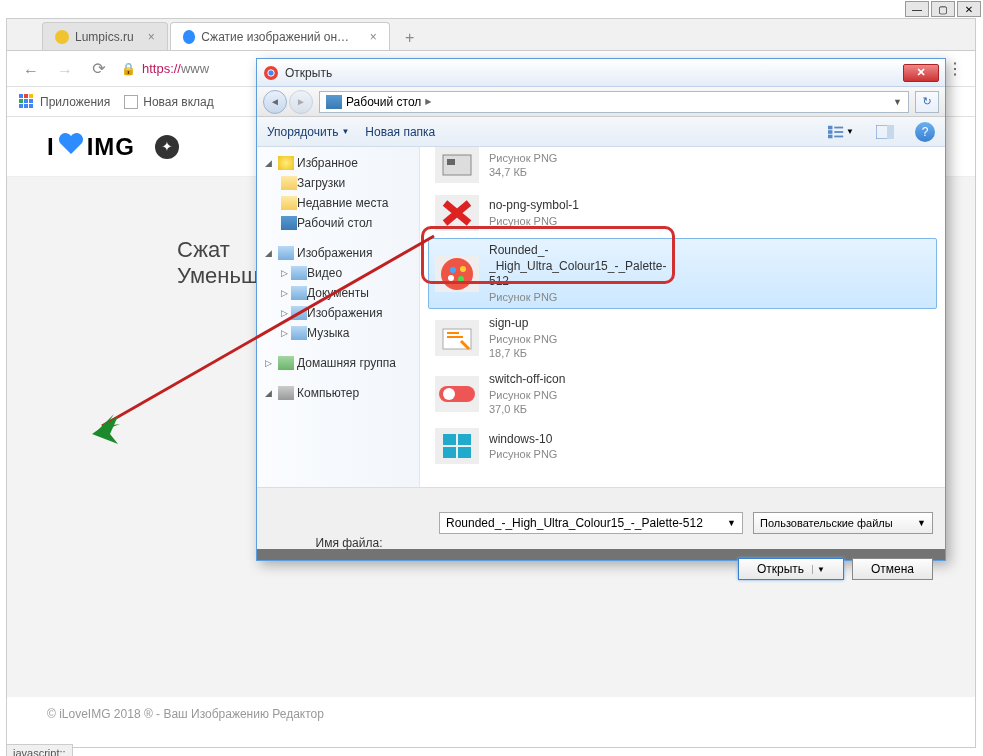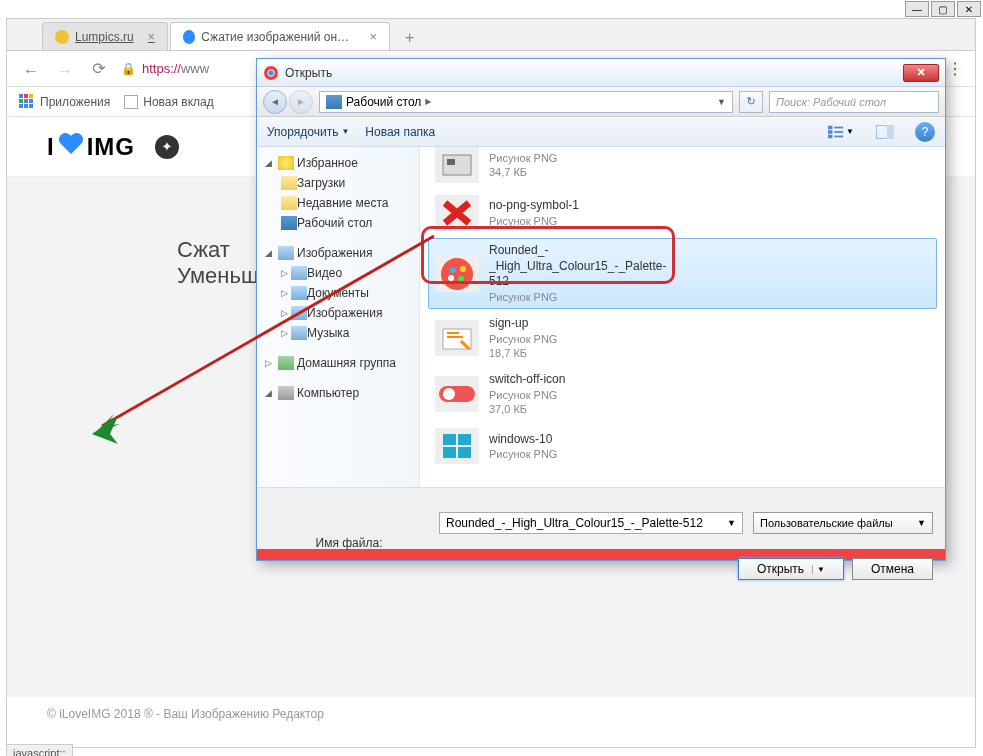--- a/index.html
+++ b/index.html
@@ -5,21 +5,21 @@
     * { margin: 0; padding: 0; box-sizing: border-box; font-family: "Segoe UI", Tahoma, sans-serif; }
     body { width: 983px; height: 756px; background: #fff; position: relative; overflow: hidden; }
     
     
     .browser-window { position: absolute; left: 6px; top: 18px; width: 970px; height: 730px; border: 1px solid #ccc; background: #fff; }
     .window-controls { position: absolute; right: -6px; top: -18px; display: flex; gap: 2px; }
     .win-ctrl { width: 24px; height: 16px; background: #e6e6e6; border: 1px solid #999; display: flex; align-items: center; justify-content: center; font-size: 10px; cursor: pointer; }
     
     .tab-bar { height: 32px; background: #f1f1f1; display: flex; align-items: flex-end; padding-left: 35px; border-bottom: 1px solid #ccc; }
     .tab { height: 28px; background: #fff; padding: 0 12px; display: flex; align-items: center; gap: 6px; font-size: 12px; color: #555; border: 1px solid #ccc; border-bottom: none; border-radius: 4px 4px 0 0; margin-right: 2px; cursor: pointer; max-width: 220px; }
-    .tab.inactive { background: #e3e3e3; text-decoration: underline; }
+    .tab.inactive { background: #e3e3e3; }
     .tab-favicon { width: 14px; height: 14px; border-radius: 50%; }
     .tab-favicon.lumpics { background: #f0c330; }
     .tab-favicon.iloveimg { background: #2d8cff; position: relative; }
     .tab-close { margin-left: 8px; font-size: 12px; color: #888; }
     .new-tab { width: 24px; height: 24px; display: flex; align-items: center; justify-content: center; font-size: 16px; color: #888; cursor: pointer; margin-left: 6px; }
     
     .addr-bar { height: 36px; background: #fff; display: flex; align-items: center; padding: 0 12px; gap: 10px; border-bottom: 1px solid #e0e0e0; }
     .nav-btn { width: 24px; height: 24px; display: flex; align-items: center; justify-content: center; color: #888; font-size: 16px; cursor: pointer; }
     .url-field { flex: 1; display: flex; align-items: center; gap: 6px; font-size: 13px; color: #777; }
     .lock-icon { color: #5a9e5a; font-size: 12px; }
@@ -40,21 +40,21 @@
     .page { position: absolute; top: 98px; left: 0; right: 0; bottom: 0; background: #fff; }
     .page-header { height: 60px; display: flex; align-items: center; padding: 0 40px; gap: 20px; border-bottom: 1px solid #eee; }
     .logo { font-size: 24px; font-weight: bold; letter-spacing: 1px; display: flex; align-items: center; }
     .logo-heart { display: inline-block; margin: 0 2px; }
     .page-body { background: #f3f3f3; padding: 60px 20px; height: 520px; text-align: left; }
     .page-title-line { font-size: 22px; color: #444; margin-left: 150px; }
     .page-footer { padding: 10px 40px; font-size: 12px; color: #999; }
     .js-status { position: absolute; bottom: -6px; left: 6px; font-size: 11px; background: #f0f0f0; padding: 2px 6px; border: 1px solid #ccc; color: #555; }
     
     
-    .dialog { position: absolute; left: 256px; top: 58px; width: 690px; height: 503px; background: #ef4444; border: 1px solid #5c9de0; box-shadow: 4px 4px 12px rgba(0,0,0,0.3); }
+    .dialog { position: absolute; left: 256px; top: 58px; width: 690px; height: 503px; background: #737373; border: 1px solid #5c9de0; box-shadow: 4px 4px 12px rgba(0,0,0,0.3); }
     .dialog-titlebar { height: 28px; background: linear-gradient(#fff, #e4ecf7); display: flex; align-items: center; padding: 0 6px; border-bottom: 1px solid #c0d0e8; }
     .dlg-title-icon { width: 16px; height: 16px; margin-right: 6px; }
     .dlg-title { font-size: 12px; color: #333; flex: 1; }
     .dlg-close { width: 36px; height: 18px; background: linear-gradient(#e88,#c33); border: 1px solid #a22; border-radius: 2px; display: flex; align-items: center; justify-content: center; color: #fff; font-size: 11px; cursor: pointer; font-weight: bold; }
     
     .dlg-nav { height: 30px; background: linear-gradient(#f8f8f8,#e8e8e8); display: flex; align-items: center; padding: 0 6px; gap: 6px; border-bottom: 1px solid #ccc; }
     .nav-circles { display: flex; gap: 2px; }
     .nav-circle { width: 24px; height: 24px; border-radius: 50%; background: linear-gradient(#e8f0fa,#c8d8ec); border: 1px solid #9bb5d5; display: flex; align-items: center; justify-content: center; font-size: 10px; color: #667; cursor: pointer; }
     .breadcrumb { flex: 1; height: 22px; background: #fff; border: 1px solid #abc; display: flex; align-items: center; padding: 0 6px; font-size: 12px; gap: 4px; }
     .bc-icon { width: 16px; height: 14px; background: linear-gradient(#5a9ad3,#3a7ab3); }
@@ -196,23 +196,20 @@
       <div class="nav-circle">◄</div>
       <div class="nav-circle" style="opacity:.5">►</div>
     </div>
     <div class="breadcrumb">
       <div class="bc-icon"></div>
       <span>Рабочий стол</span>
       <span style="font-size:8px;color:#666">▶</span>
       <span class="bc-drop">▼</span>
     </div>
     <div class="refresh-btn">↻</div>
-    <div class="search-box" title="Поиск: Рабочий стол">
-      <span>Поиск: Рабочий стол</span>
-    </div>
   </div>
 
   <div class="dlg-toolbar">
     <div class="tool-item">
       <span>Упорядочить</span>
       <span style="font-size:8px">▼</span>
     </div>
     <div class="tool-item">Новая папка</div>
     <div class="tool-spacer"></div>
     <div class="view-btn">

